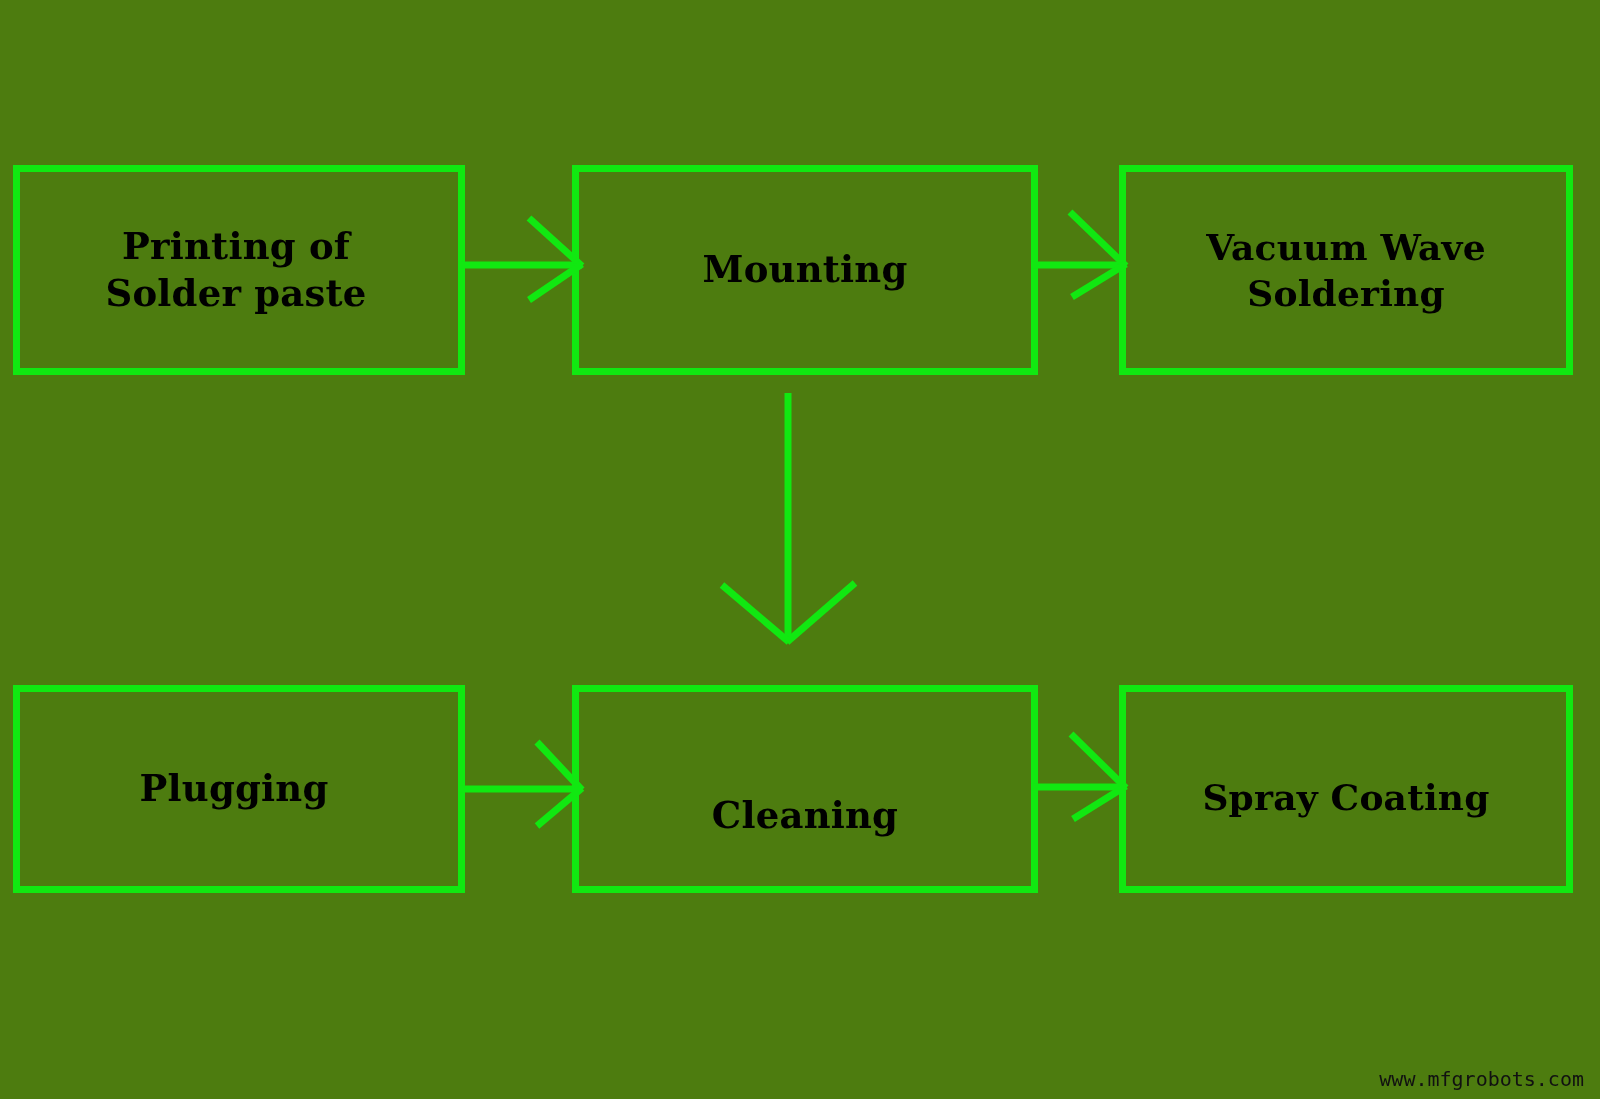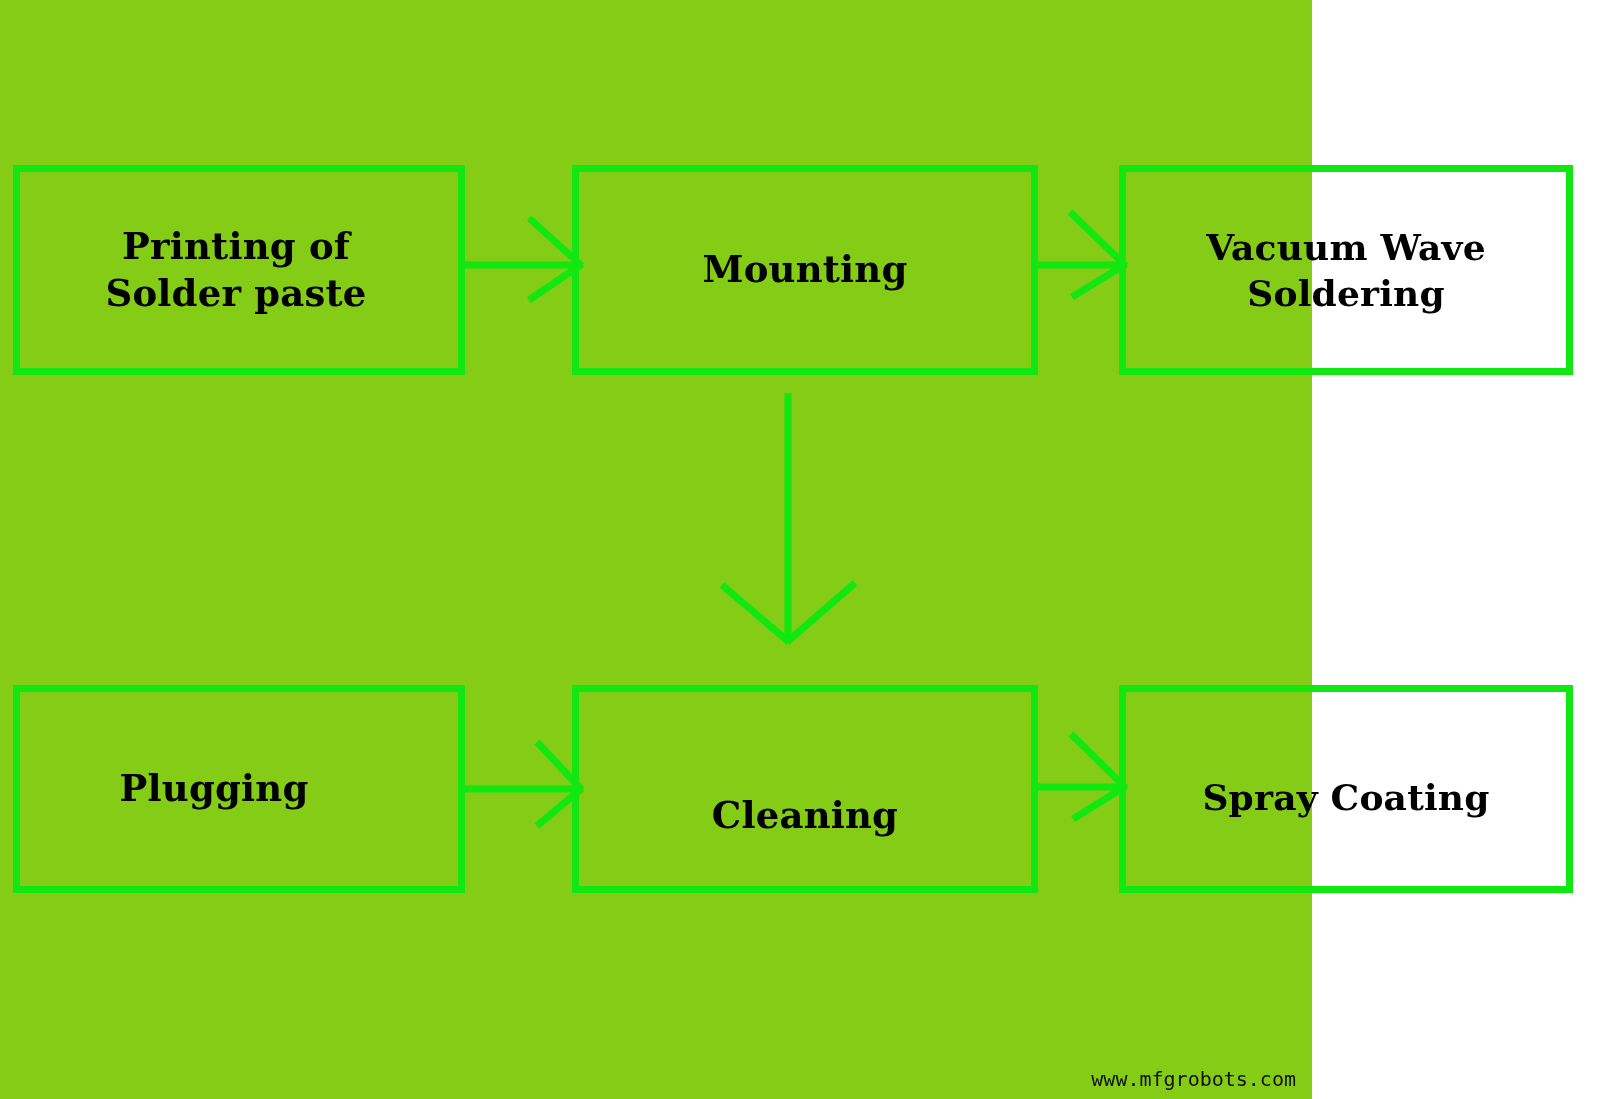--- a/index.html
+++ b/index.html
@@ -9,23 +9,23 @@
   }
   body {
     width: 1600px;
     height: 1099px;
     overflow: hidden;
     font-family: "DejaVu Serif", "Liberation Serif", serif;
   }
 
   #canvas {
     position: relative;
-    width: 1312px;
+    width: 1600px;
     height: 1099px;
-    background: #84cc16;
+    background: #4d7c0f;
   }
 
   #flow-svg {
     position: absolute;
     left: 0;
     top: 0;
     width: 1600px;
     height: 1099px;
   }
 
@@ -50,21 +50,21 @@
   }
 
   .node-label.smaller {
     font-size: 36px;
   }
 
   
   #node-printing      { left: 13px;   top: 165px; width: 452px;  height: 210px; }
   #node-mounting      { left: 572px;  top: 165px; width: 466px;  height: 210px; }
   #node-vacuum        { left: 1119px; top: 165px; width: 454px;  height: 210px; }
-  #node-plugging      { left: 9px;   top: 685px; width: 452px;  height: 208px; }
+  #node-plugging      { left: 29px;   top: 685px; width: 452px;  height: 208px; }
   #node-cleaning      { left: 572px;  top: 712px; width: 466px;  height: 208px; }
   #node-spray         { left: 1119px; top: 685px; width: 454px;  height: 208px; margin-top: 8px; }
 
   
   #node-plugging .node-label { transform: translateX(-21px); }
   #node-printing .node-label { transform: translateX(-3px); }
 
   .watermark {
     position: absolute;
     right: 16px;

